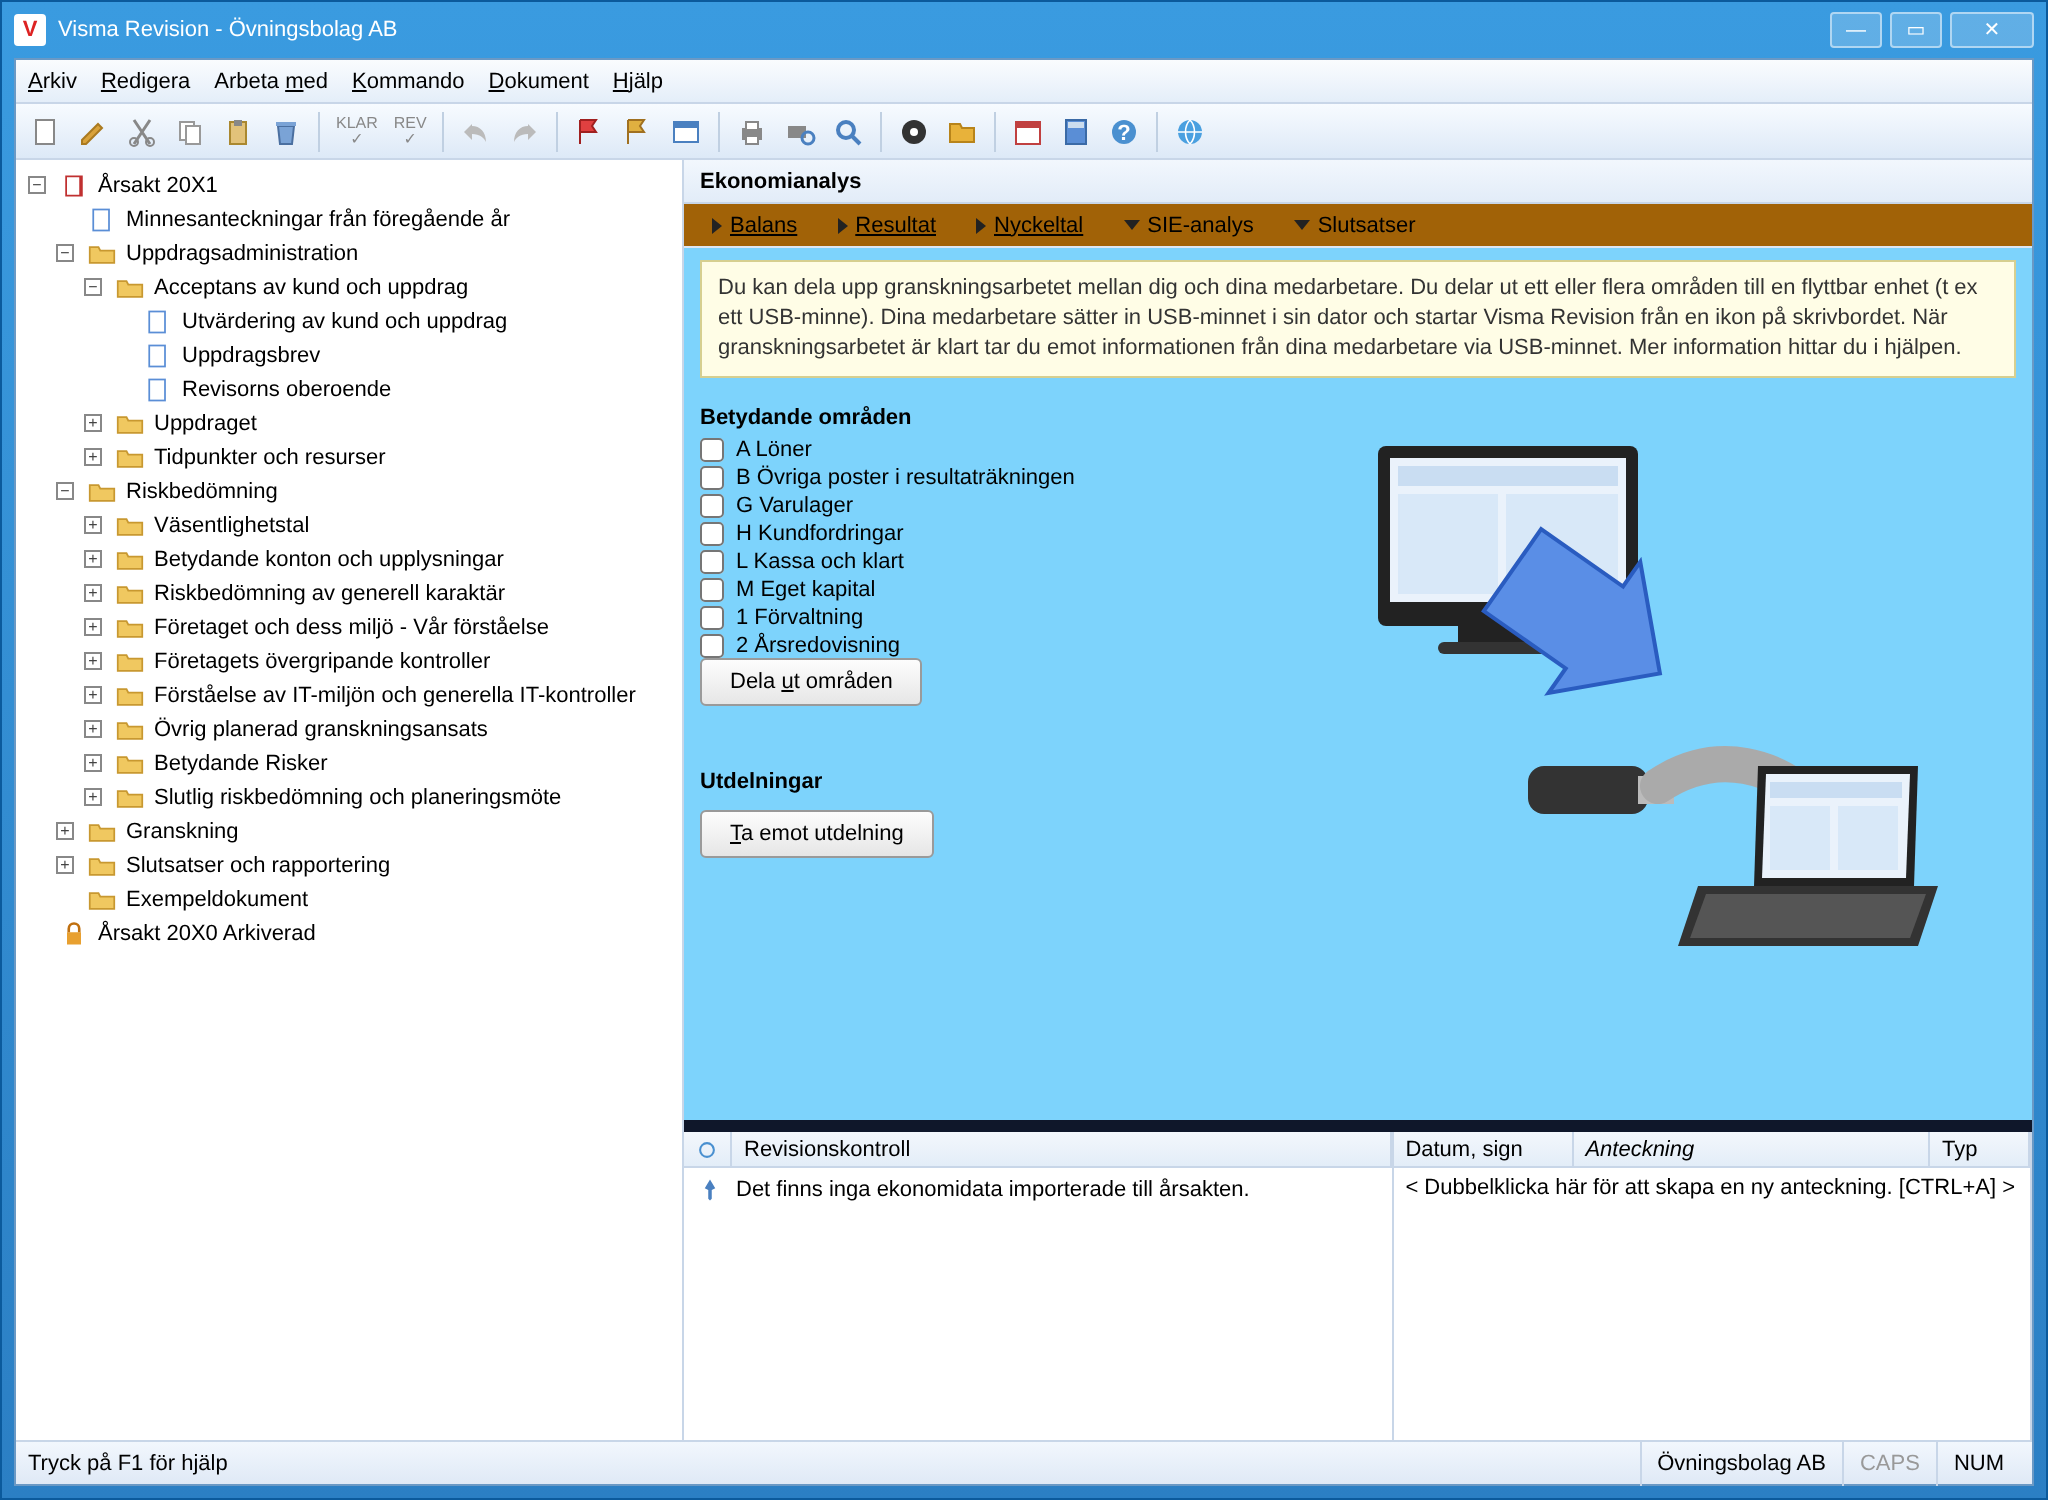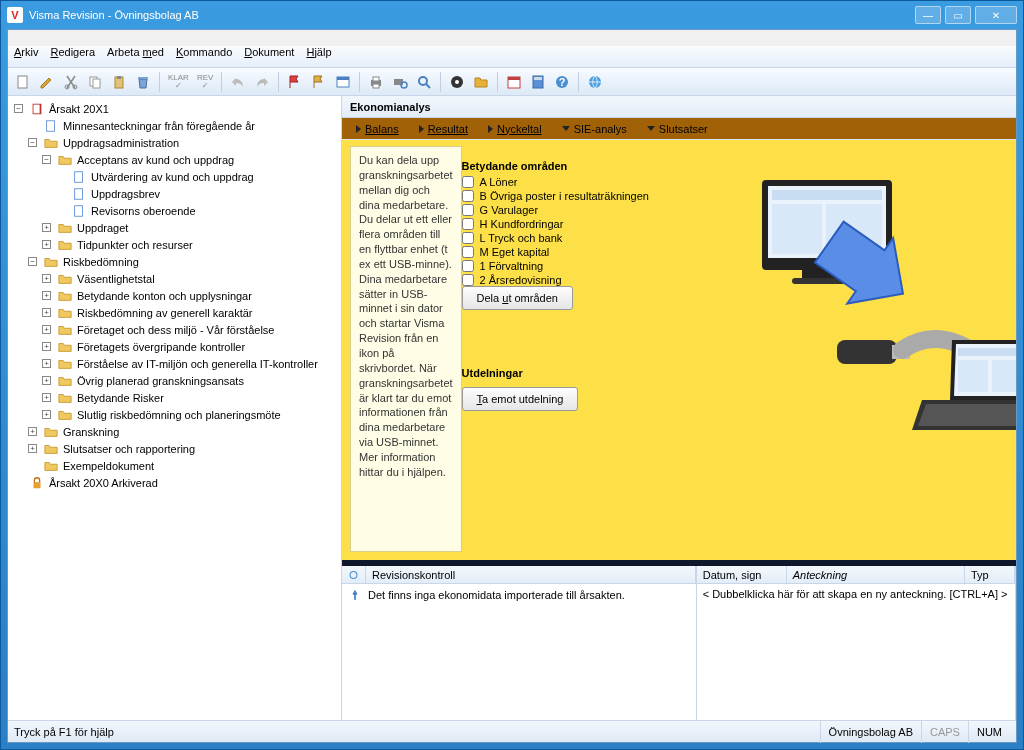--- a/index.html
+++ b/index.html
@@ -5,21 +5,21 @@
 * { box-sizing: border-box; margin: 0; padding: 0; font-family: "Segoe UI", Tahoma, sans-serif; font-size: 11px; }
 html, body { width: 1024px; height: 750px; overflow: hidden; }
 .window { width: 1024px; height: 750px; background: linear-gradient(#3a9be0, #2b7fc4); border: 1px solid #0b5a9c; display: flex; flex-direction: column; }
 .titlebar { height: 28px; display: flex; align-items: center; justify-content: space-between; padding: 0 6px; color: #fff; }
 .titlebar .title { display: flex; align-items: center; gap: 6px; }
 .title-icon { width: 16px; height: 16px; background: #fff; border-radius: 2px; display: flex; align-items: center; justify-content: center; color: #d22; font-weight: bold; font-size: 11px; }
 .win-btns { display: flex; gap: 4px; }
 .win-btn { width: 26px; height: 18px; background: rgba(255,255,255,.2); border: 1px solid rgba(255,255,255,.5); border-radius: 2px; color: #fff; display: flex; align-items: center; justify-content: center; font-size: 10px; cursor: pointer; }
 .win-btn.close { width: 42px; }
 .inner { flex: 1; margin: 0 6px 6px 6px; background: #f0f0f0; border: 1px solid #6a99c5; display: flex; flex-direction: column; }
-.menubar { height: 22px; background: linear-gradient(#fafcfe, #e4eef9); border-bottom: 1px solid #c8d6e8; display: flex; align-items: flex-start; padding: 0 6px; gap: 12px; margin-top: 16px; }
+.menubar { height: 22px; background: linear-gradient(#fafcfe, #e4eef9); border-bottom: 1px solid #c8d6e8; display: flex; align-items: center; padding: 0 6px; gap: 12px; }
 .menubar span { cursor: pointer; }
 .menubar span u { text-decoration: underline; }
 .toolbar { height: 28px; background: linear-gradient(#f7fbff, #dde9f7); border-bottom: 1px solid #c8d6e8; display: flex; align-items: center; padding: 0 4px; gap: 2px; }
 .tbtn { width: 22px; height: 22px; display: flex; align-items: center; justify-content: center; border-radius: 2px; cursor: pointer; }
 .tbtn svg { width: 16px; height: 16px; }
 .sep { width: 1px; height: 20px; background: #c0d0e2; margin: 0 3px; }
 .body { flex: 1; display: flex; min-height: 0; }
 .tree-panel { width: 334px; background: #fff; border-right: 1px solid #c8d6e8; overflow: auto; padding: 4px 2px; }
 .tree ul { list-style: none; padding-left: 14px; }
 .tree > ul { padding-left: 2px; }
@@ -32,30 +32,30 @@
 .ic-folder svg, .ic-doc svg, .ic-lock svg, .ic-book svg { width: 14px; height: 14px; }
 .ic-doc { color: #5a8ed6; }
 .ic-lock { color: #d9822b; }
 .ic-book { color: #c03030; }
 .right { flex: 1; display: flex; flex-direction: column; min-width: 0; }
 .panel-head { height: 22px; background: linear-gradient(#f2f7fd, #e2ecf8); border-bottom: 1px solid #c8d6e8; display: flex; align-items: center; padding: 0 8px; font-weight: bold; }
 .subnav { height: 22px; background: #a16207; border-bottom: 1px solid #dde6f1; display: flex; align-items: center; padding: 0 6px; gap: 4px; }
 .sub-item { display: flex; align-items: center; gap: 4px; padding: 0 8px; cursor: pointer; }
 .tri { width: 0; height: 0; border-left: 5px solid #222; border-top: 4px solid transparent; border-bottom: 4px solid transparent; }
 .tri.open { border-left: 4px solid transparent; border-right: 4px solid transparent; border-top: 5px solid #222; border-bottom: none; width:0;height:0;}
-.main-area { flex: 1; background: #fde047; padding: 6px 8px 8px 8px; overflow: hidden; display: flex; flex-direction: row; }
+.main-area { flex: 1; background: #7dd3fc; padding: 6px 8px 8px 8px; overflow: hidden; display: flex; flex-direction: column; }
 .info-box { background: #fffde6; border: 1px solid #d6cf90; padding: 6px 8px; font-size: 11px; line-height: 1.35; color: #333; }
 .content-row { flex: 1; display: flex; gap: 20px; padding-top: 14px; }
 .left-col { width: 260px; }
 .group-title { font-weight: bold; padding-bottom: 4px; }
 .chk-list { display: flex; flex-direction: column; gap: 2px; padding-left: 0; }
 .chk-item { display: flex; align-items: flex-start; gap: 6px; }
 .chk-item input { width: 12px; height: 12px; }
 .btn { height: 24px; padding: 0 14px; background: linear-gradient(#fdfdfd, #e6e6e6); border: 1px solid #9a9a9a; border-radius: 3px; cursor: pointer; font-size: 11px; }
-.utdel-title { font-weight: bold; margin-top: 57px; margin-bottom: 8px; }
+.utdel-title { font-weight: bold; margin-top: 32px; margin-bottom: 8px; }
 .illus { flex: 1; display: flex; align-items: flex-start; justify-content: center; padding-top: 10px; }
 .illus svg { width: 300px; height: 280px; }
 .bottom-split { height: 160px; display: flex; border-top: 6px solid #0f172a; }
 .bl { flex: 1; border-right: 1px solid #c8d6e8; display: flex; flex-direction: column; background: #fff; }
 .bl-head { height: 18px; background: linear-gradient(#f3f7fc, #e3edf8); border-bottom: 1px solid #c8d6e8; display: flex; align-items: center; }
 .bl-head .col { padding: 0 6px; border-right: 1px solid #c8d6e8; height: 100%; display: flex; align-items: center; }
 .bl-body { flex: 1; padding: 4px 6px; font-size: 11px; }
 .bl-body .row { display: flex; align-items: center; gap: 6px; }
 .statusbar { height: 22px; background: linear-gradient(#f2f7fd, #dfe9f6); border-top: 1px solid #c8d6e8; display: flex; align-items: center; justify-content: space-between; padding: 0 6px; }
 .status-right { display: flex; gap: 0; }
@@ -531,21 +531,21 @@
                 <label class="chk-item">
                     <input type="checkbox" style="">
                     <span>G Varulager</span>
                   </label>
                 <label class="chk-item">
                     <input type="checkbox" style="">
                     <span>H Kundfordringar</span>
                   </label>
                 <label class="chk-item">
                     <input type="checkbox" style="">
-                    <span>L Tryck och bank</span>
+                    <span>L Kassa och klart</span>
                   </label>
                 <label class="chk-item">
                     <input type="checkbox" style="">
                     <span>M Eget kapital</span>
                   </label>
                 <label class="chk-item">
                     <input type="checkbox" style="">
                     <span>1 Förvaltning</span>
                   </label>
                 <label class="chk-item">

